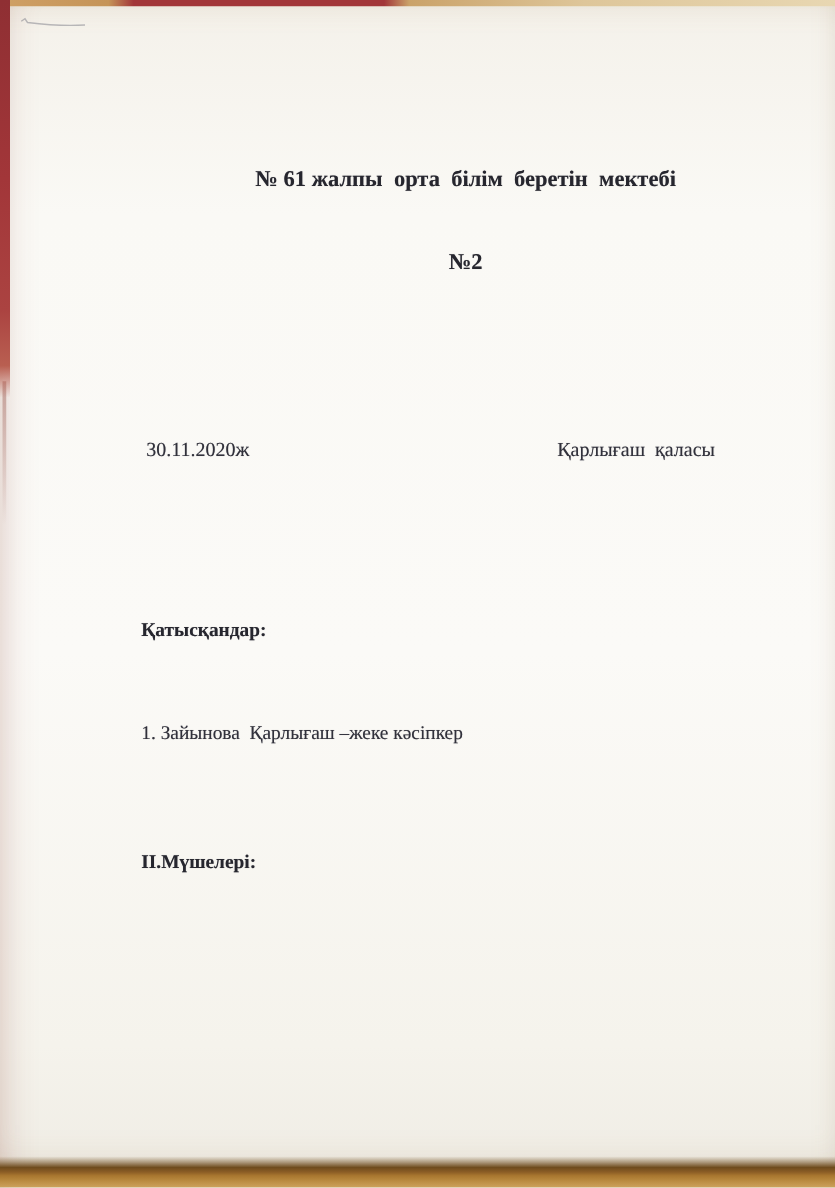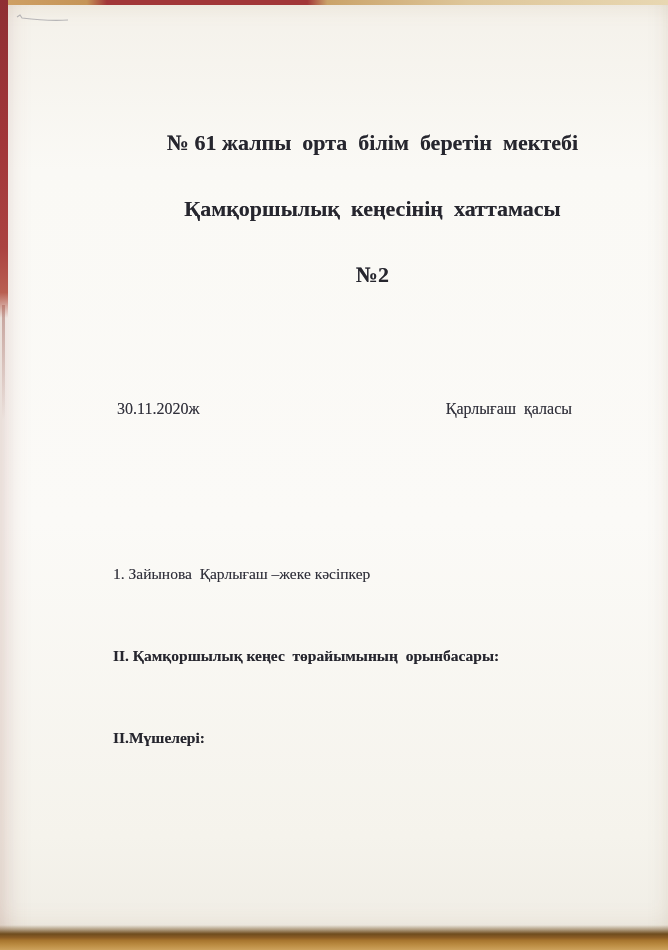--- a/index.html
+++ b/index.html
@@ -51,23 +51,23 @@
       var(--edge_brown) 62%, #bb8c42 80%, #cda25c 100%);
   }
   .scribble{position:absolute;left:15px;top:11px;z-index:2;opacity:.75;}
   .content{
     position:absolute;left:113px;top:22px;width:519px;z-index:2;
     font-size:15.5px;line-height:20.5px;
     text-shadow:0 0 .6px rgba(45,45,58,.45);
     white-space:pre-wrap;
   }
   .title{ text-align:center;font-weight:bold;color:var(--ink_bold);
-    font-size:22px;line-height:22px;padding-top:4px;}
+    font-size:18px;line-height:22px;padding-top:4px;}
   .meta-row{display:flex;justify-content:space-between;
-    margin-top:8px;padding-left:4px;padding-right:60px;font-size:16px;}
+    margin-top:26px;padding-left:4px;padding-right:60px;font-size:16px;}
   .block-participants{margin-top:21px;}
   .bold{font-weight:bold;color:var(--ink_bold);}
   .line{min-height:20.5px;}
 </style>
 </head>
 <body>
 
 <div class="page">
   <div class="edge-top"></div>
   <div class="edge-left"></div>
@@ -75,34 +75,33 @@
   <div class="edge-bottom"></div>
 
   <svg class="scribble" width="56" height="14" viewBox="0 0 56 14">
     <path d="M2,6 l3,-2 l2,3 c8,1 30,3 46,2" stroke="#8e8e96" stroke-width="1.1" fill="none" opacity="0.8"></path>
   </svg>
 
   <div class="content">
 
     <div class="title">
       <div>№ 61 жалпы  орта  білім  беретін  мектебі</div>
-      <div>Қамқоршылық  кеңесінің  хаттамасы</div>
       <div>№2</div>
     </div>
 
     <div class="meta-row">
       <span>30.11.2020ж</span>
       <span>Қарлығаш  қаласы</span>
     </div>
 
     <div class="block-participants">
+      <div class="line bold">Қатысқандар:</div>
 
       <div class="line">1. Зайынова  Қарлығаш –жеке кәсіпкер</div>
 
-      <div class="line bold">ІІ. Қамқоршылық кеңес  төрайымының  орынбасары:</div>
 
       <div class="line bold">ІІ.Мүшелері:</div>
       
       
       
       
       
       
       
     </div>

